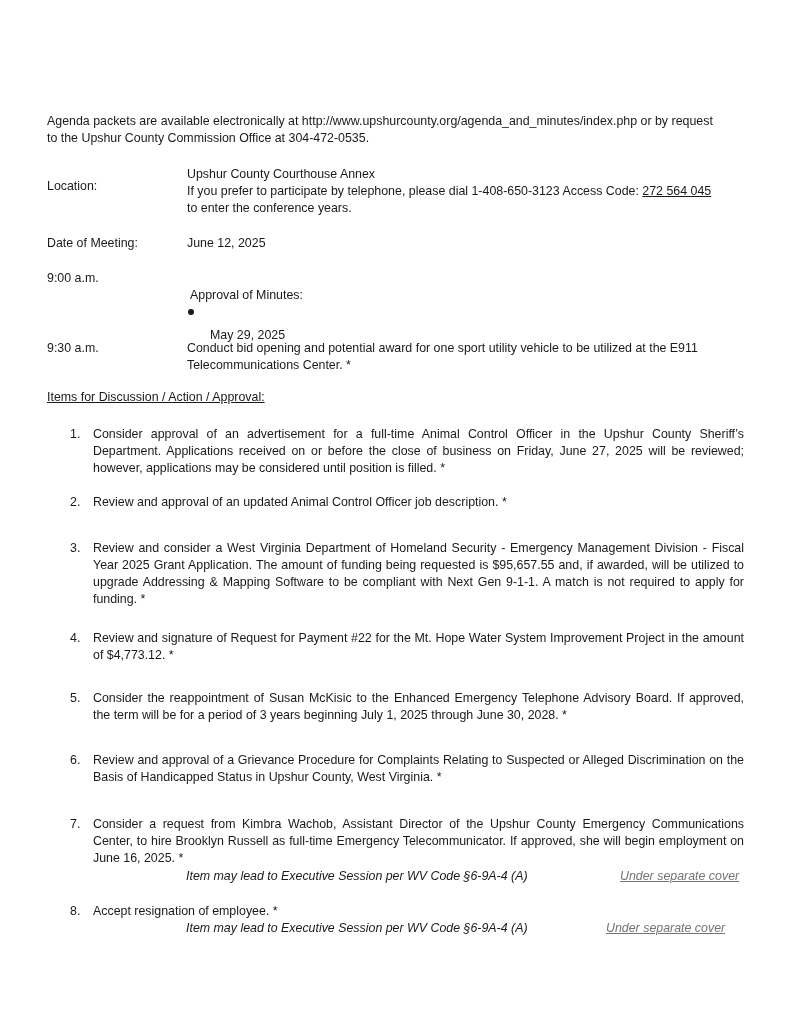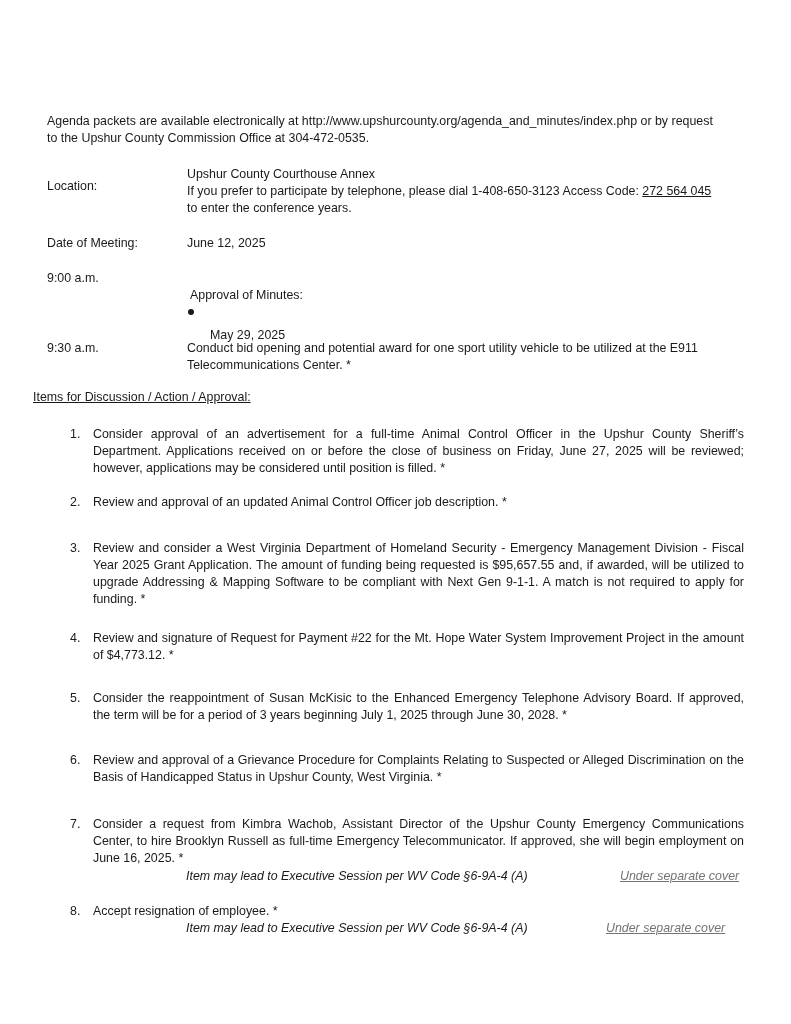--- a/index.html
+++ b/index.html
@@ -10,21 +10,21 @@
   }
   .page { position: absolute; left: 0; top: 0; width: 791px; height: 1024px; }
   .title {
     position: absolute; left: 0; width: 791px; text-align: center;
     font-size: 15.2px; line-height: 20px; color: #111;
   }
   .abs { position: absolute; }
   .label-col { left: 47px; }
   .value-col { left: 187px; }
   .u { text-decoration: underline; }
-  .section-head { left: 33px; top: 389px; text-decoration: underline; text-align: right; }
+  .section-head { left: 47px; top: 389px; text-decoration: underline; text-align: right; }
   .item { position: absolute; left: 70px; width: 674px; }
   .item .num { position: absolute; left: 0; top: 0; width: 22px; }
   .item .txt { position: absolute; left: 23px; right: 0; top: 0; text-align: justify; }
   .bullet-dot { position: absolute; left: 188px; width: 6px; height: 6px; border-radius: 50%; background: #1a1a1a; }
   .note { font-style: italic; }
   .link { color: #737373; font-style: italic; text-decoration: underline; }
 </style>
 </head>
 <body>
 

